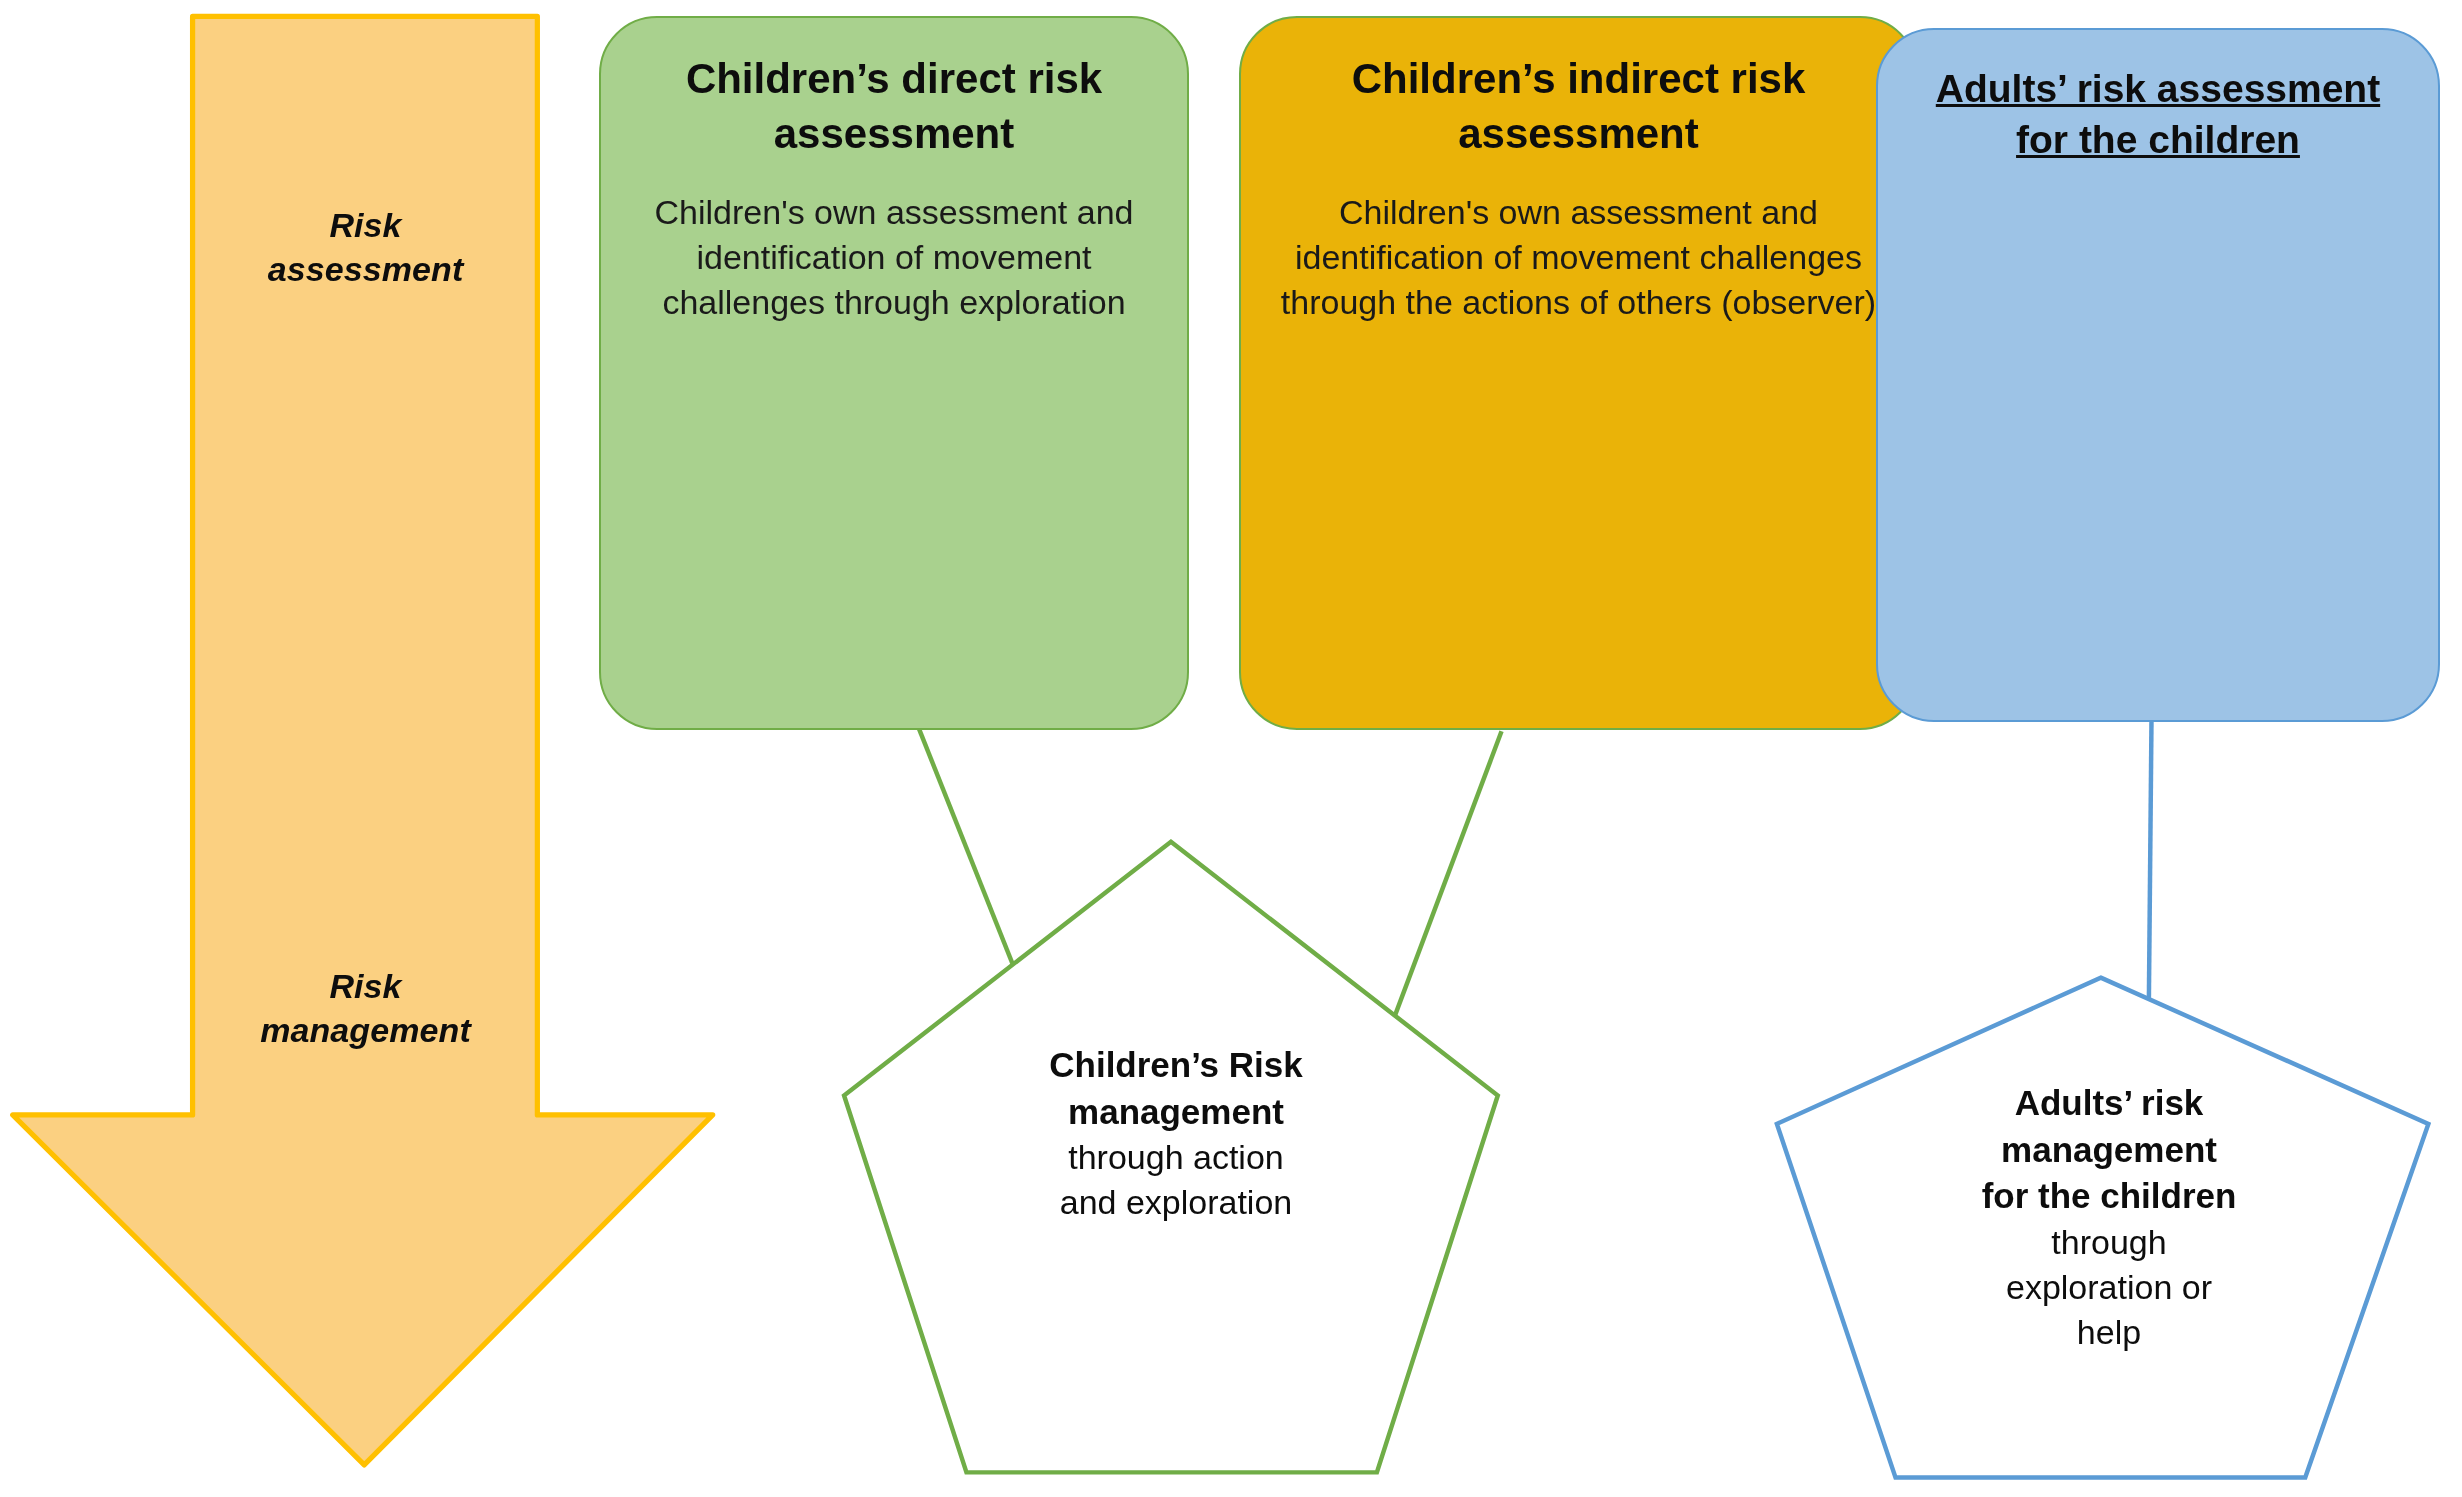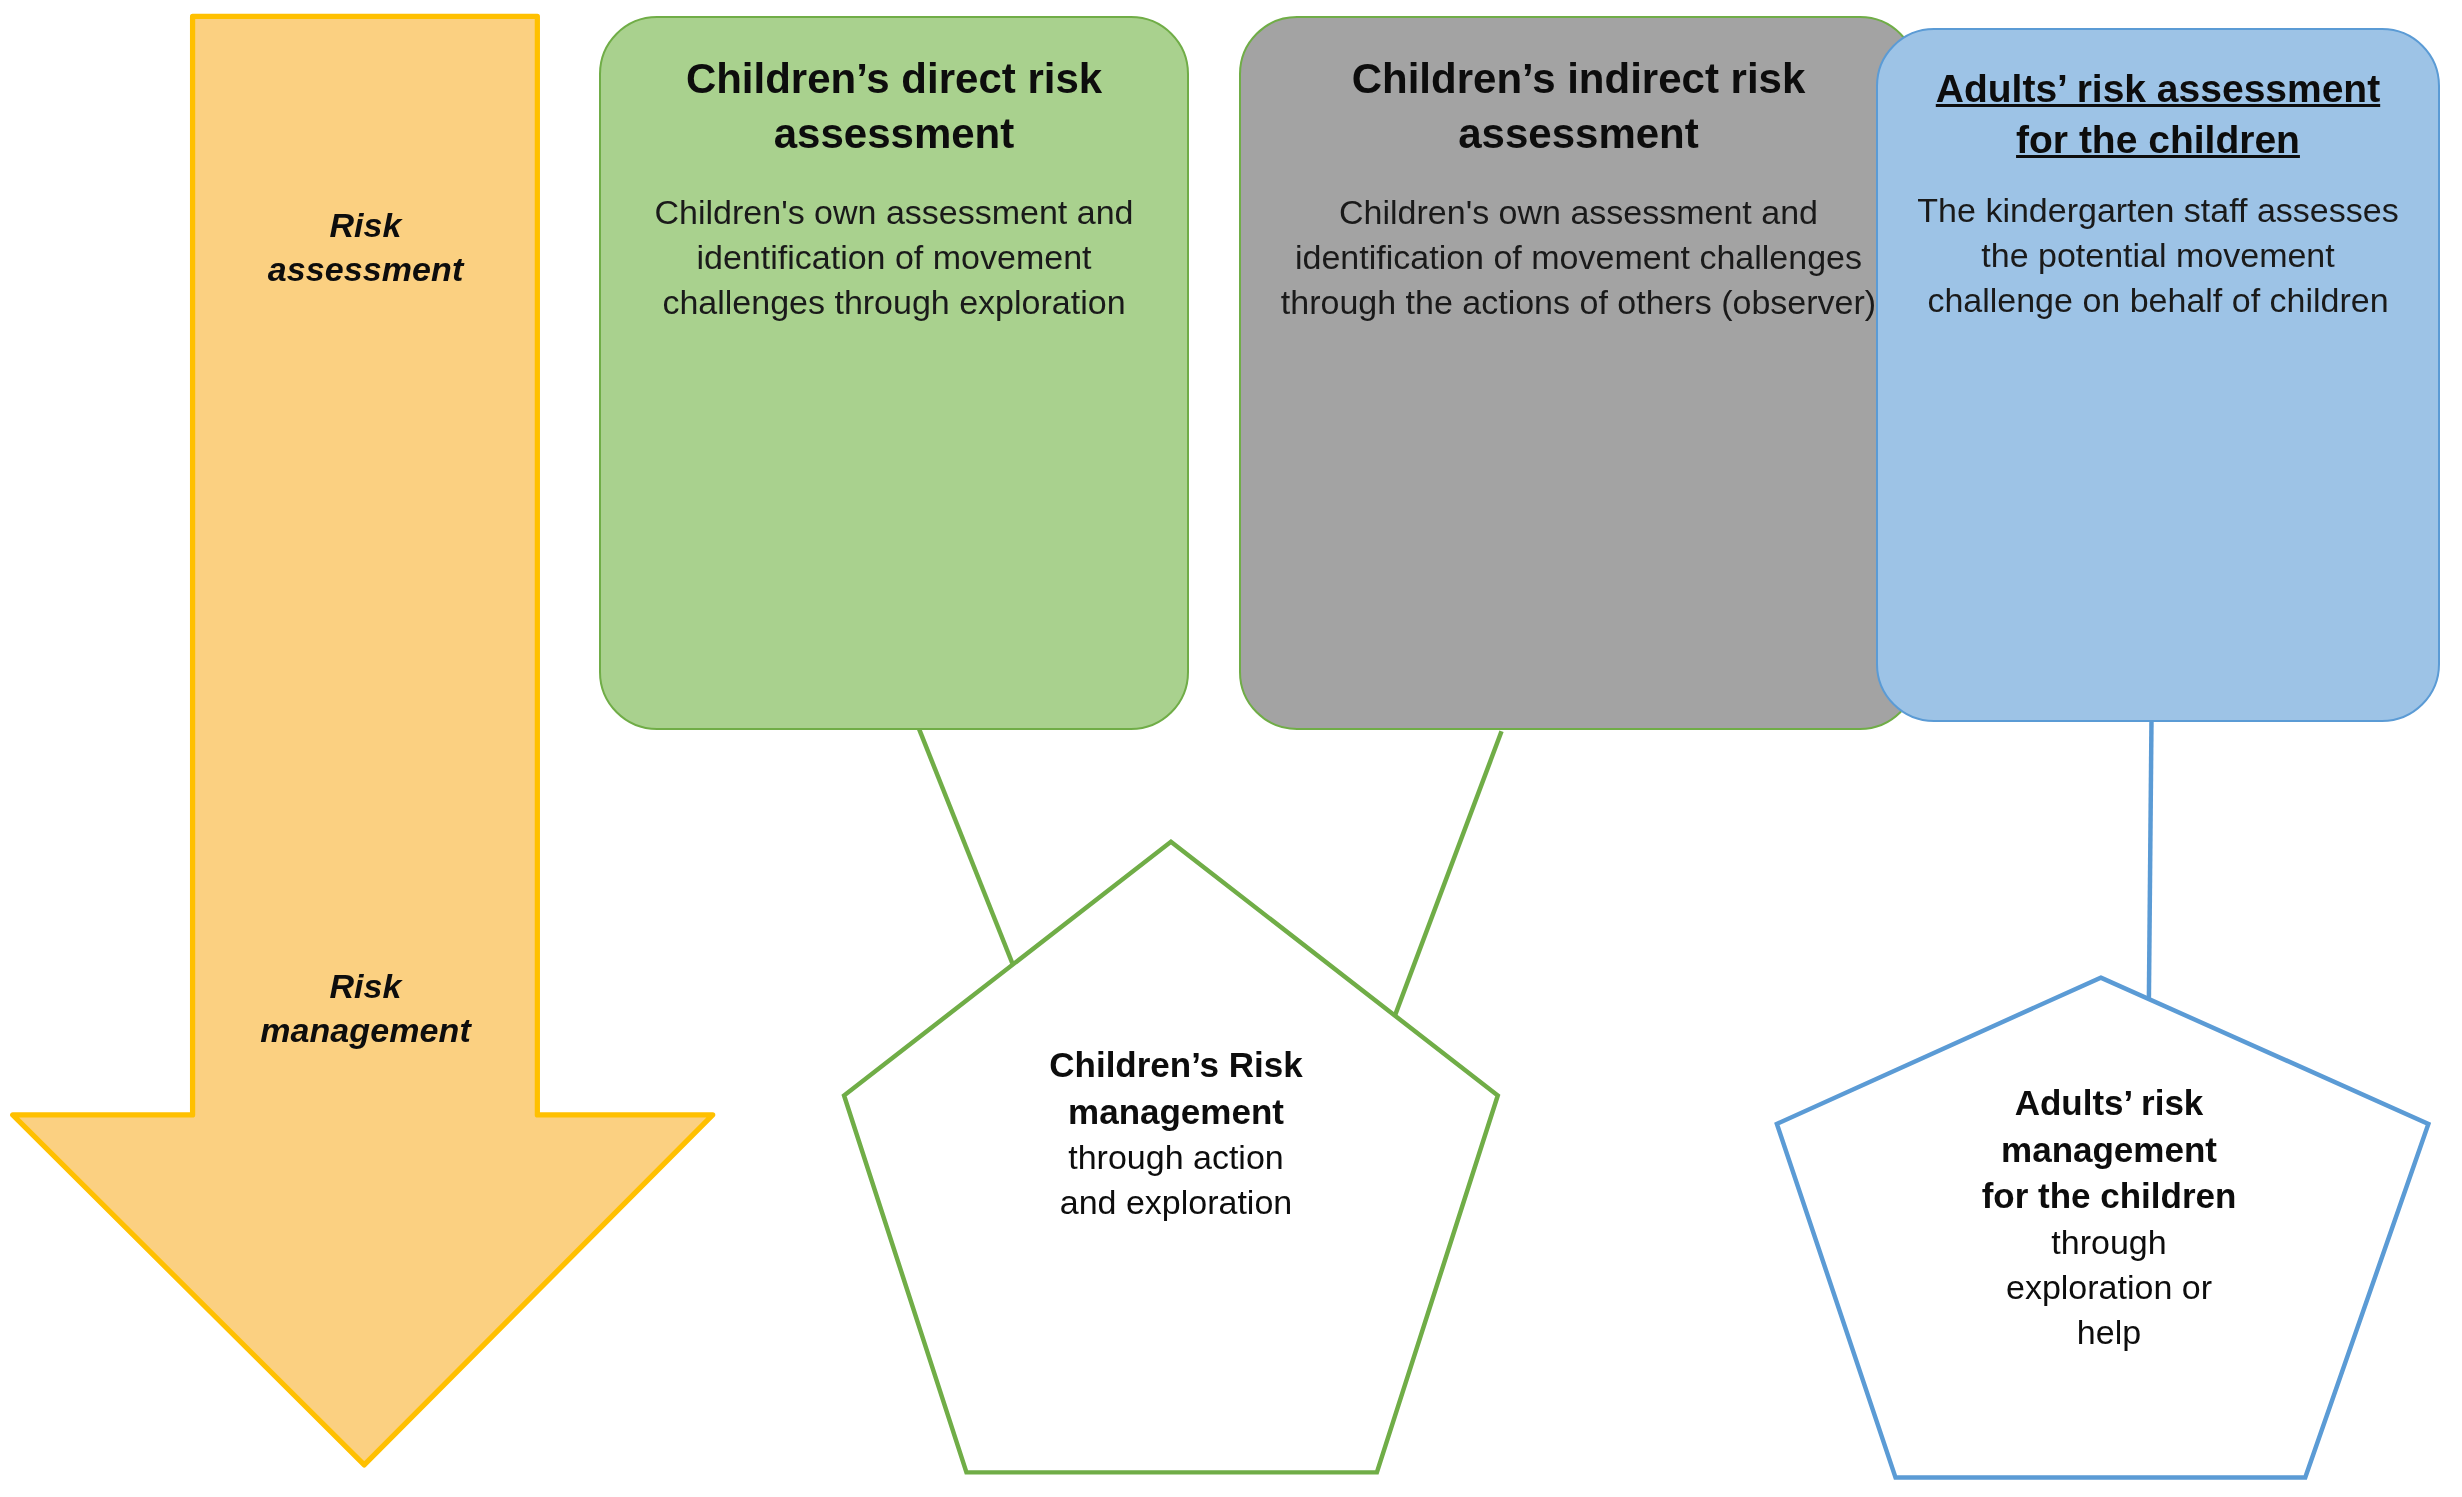--- a/index.html
+++ b/index.html
@@ -65,21 +65,21 @@
 
   #box-direct {
     left: 599px;  top: 16.4px;
     width: 590px; height: 714px;
     background: #a9d18e;
     border: 2.2px solid #70ad47;
   }
   #box-indirect {
     left: 1239px; top: 16.4px;
     width: 679px; height: 714px;
-    background: #a3a3a3;
+    background: #eab308;
     border: 2.2px solid #70ad47;
     text-align: center;
   }
   #box-adults {
     left: 1876px; top: 28px;
     width: 564px; height: 694px;
     background: #9dc3e6;
     border: 2.2px solid #5b9bd5;
   }
   #box-adults .box-title { font-size: 39px; text-decoration: underline; }
@@ -148,21 +148,20 @@
     <p class="box-body">Children's own assessment and identification of movement challenges through exploration</p>
   </div>
 
   <div id="box-indirect" class="box">
     <p class="box-title">Children’s indirect risk assessment</p>
     <p class="box-body">Children's own assessment and identification of movement challenges through the actions of others (observer)</p>
   </div>
 
   <div id="box-adults" class="box">
     <p class="box-title">Adults’ risk assessment for the children</p>
-    <p class="box-body">The kindergarten staff assesses the potential movement challenge on behalf of children</p>
   </div>
 
   <div id="pent-text-children" class="pent-text">
     <p class="pent-title">Children’s Risk</p>
     <p class="pent-title">management</p>
     <p class="pent-sub">through action</p>
     <p class="pent-sub">and exploration</p>
   </div>
 
   <div id="pent-text-adults" class="pent-text">

